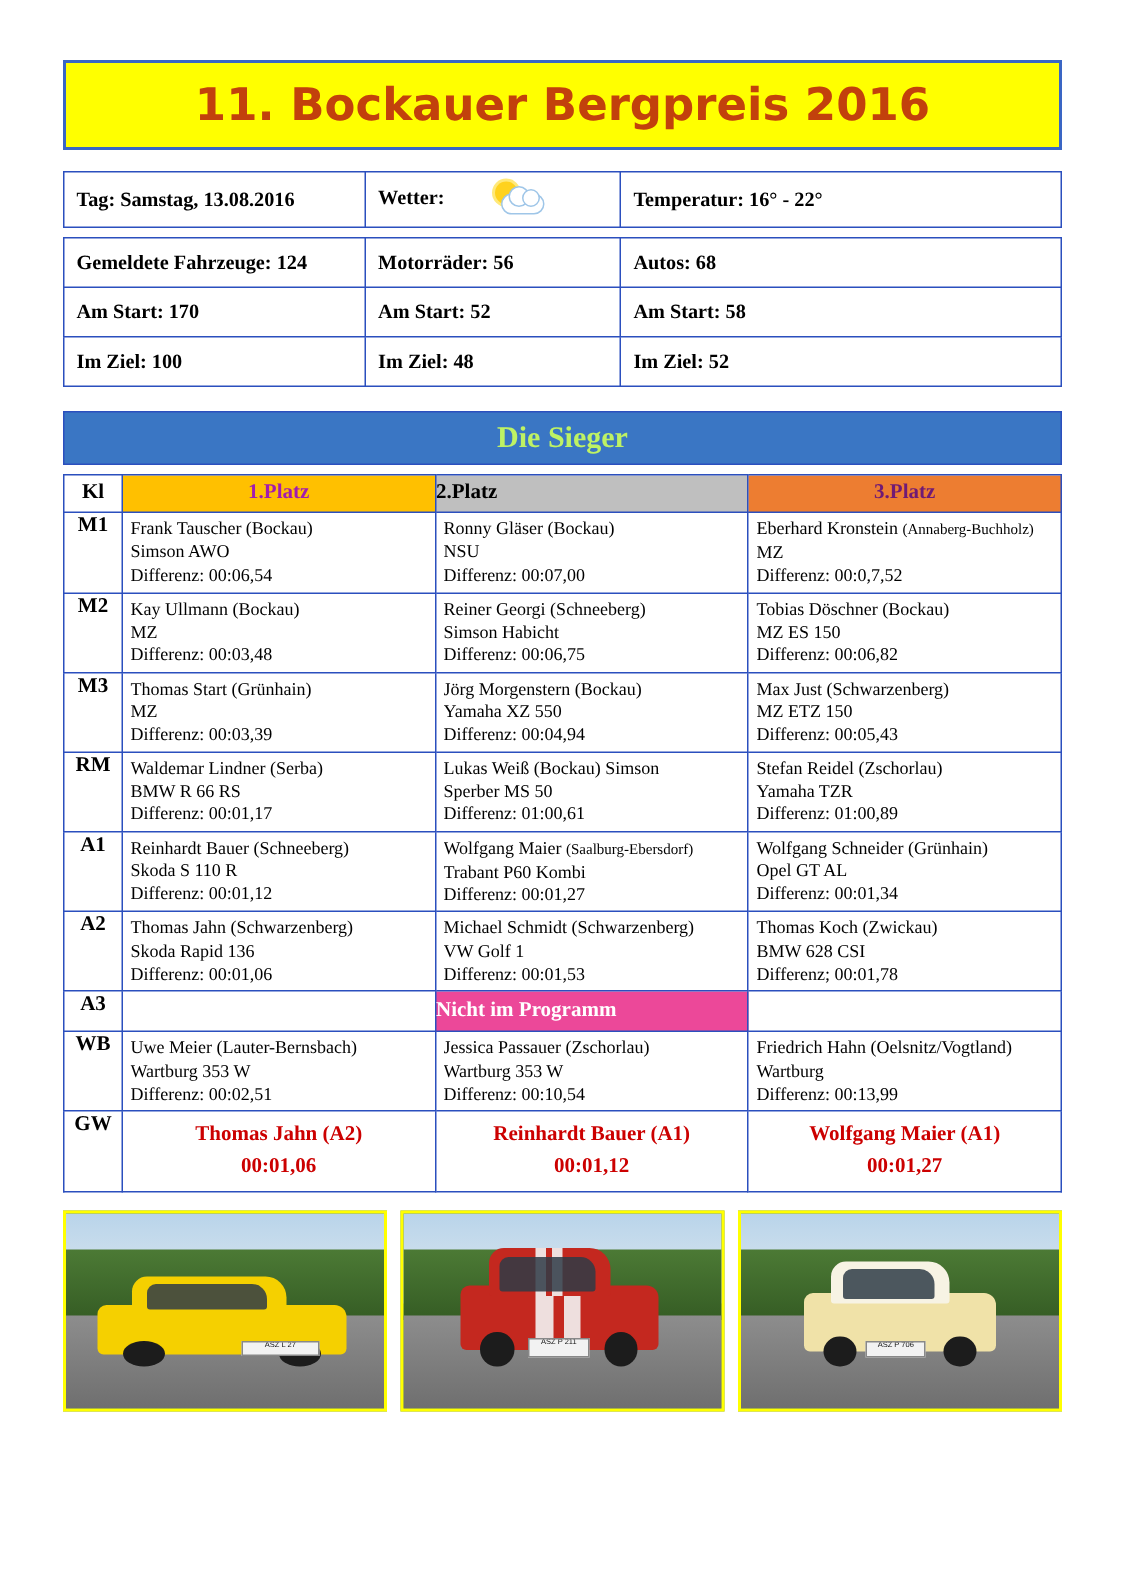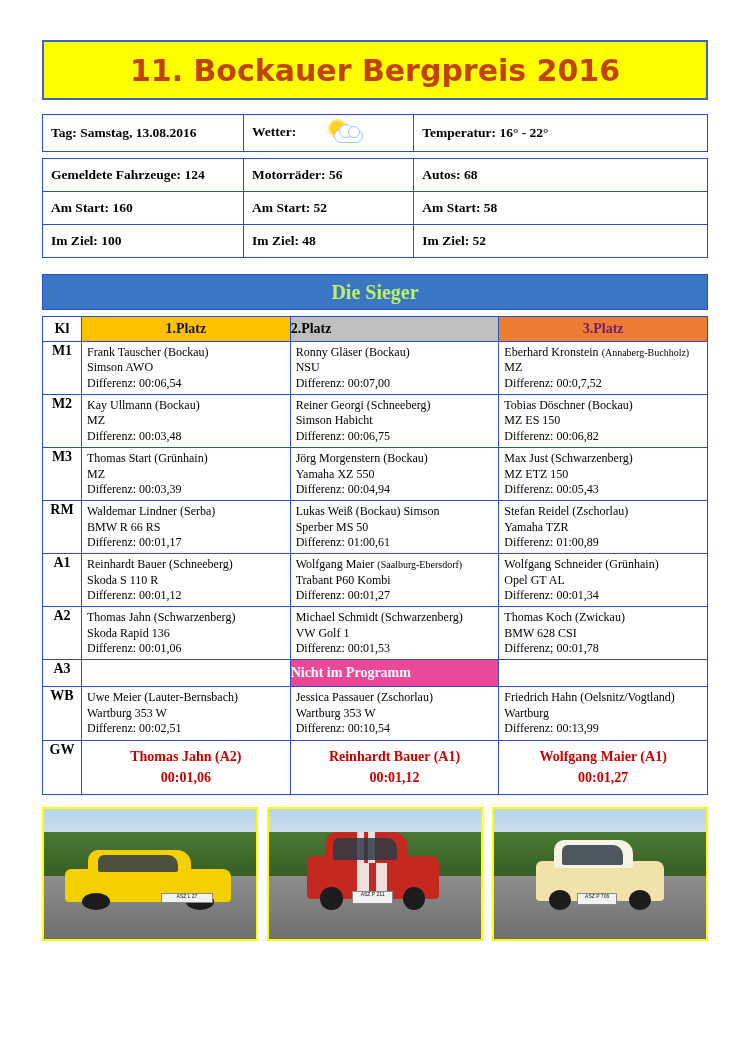--- a/index.html
+++ b/index.html
@@ -138,21 +138,21 @@
     font-size: 14px;
     padding: 4px 0;
     vertical-align: middle;
   }
   .hdr-p1 {
     background: #ffc000;
     text-align: center;
     font-weight: bold;
     font-size: 14px;
     padding: 4px 0;
-    color: #0f172a;
+    color: #a21caf;
   }
   .hdr-p2 {
     background: #bfbfbf;
     text-align: left;
     font-weight: bold;
     font-size: 14px;
     padding: 4px 0;
     color: #000;
   }
   .hdr-p3 {
@@ -318,21 +318,21 @@
     </table>
 
   <table class="info stats-table">
     <tbody>
         <tr>
       <td style="width:30%">Gemeldete Fahrzeuge: 124</td>
       <td style="width:25%">Motorräder: 56</td>
       <td style="width:45%">Autos: 68</td>
     </tr>
     <tr>
-      <td>Am Start: 160</td>
+      <td>Am Start: 170</td>
       <td>Am Start: 52</td>
       <td>Am Start: 58</td>
     </tr>
     <tr>
       <td>Im Ziel: 100</td>
       <td>Im Ziel: 48</td>
       <td>Im Ziel: 52</td>
     </tr>
   </tbody>
     </table>

